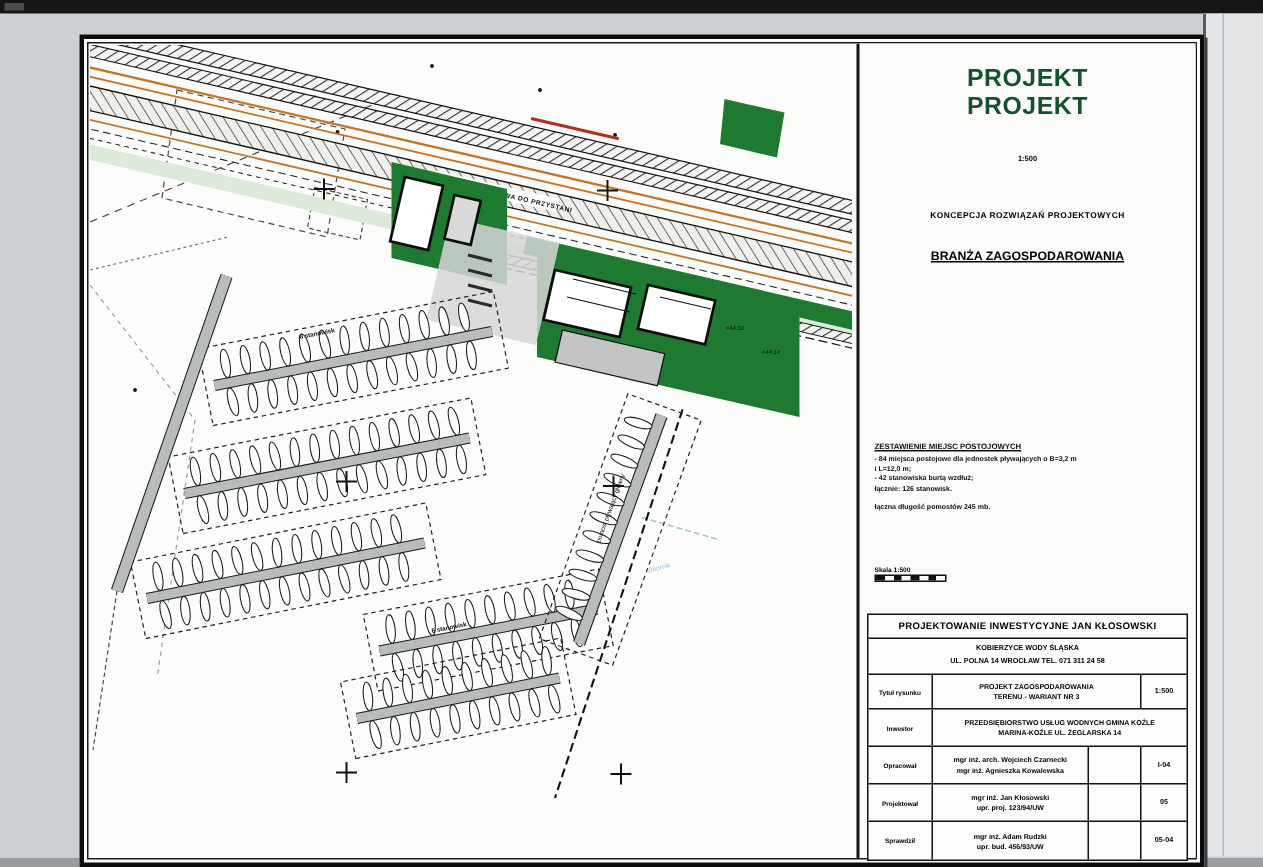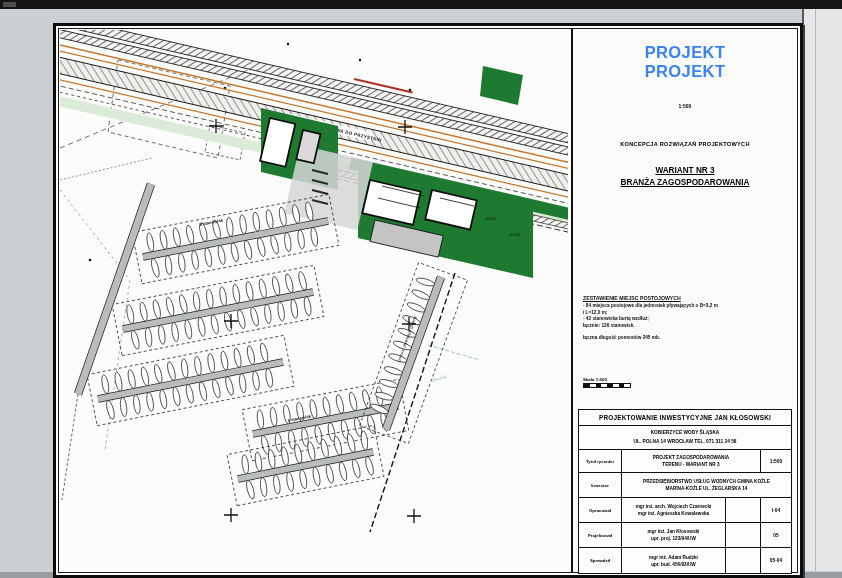--- a/index.html
+++ b/index.html
@@ -7,21 +7,21 @@
   #topbar{position:absolute;left:0;top:0;width:842px;height:9px;background:#151515;}
   #topbar-tab{position:absolute;left:3px;top:2px;width:13px;height:5px;background:#4a4e52;}
   #rightpanel{position:absolute;right:0;top:9px;width:38px;height:562px;background:#e4e6e8;border-left:2px solid #54585c;}
   #rightseam{position:absolute;right:26px;top:9px;width:1px;height:562px;background:#b4b8bc;}
   #bottomstrip{position:absolute;left:0;bottom:0;width:842px;height:6px;background:#999fa0;background:#989da2;}
   #sheet{position:absolute;left:53px;top:23px;width:744px;height:549px;background:#fcfcfb;border:3px solid #0d0d0d;box-shadow:2px 2px 0 #3a3e42;}
   #sheet-inner{position:absolute;left:2px;top:2px;right:2px;bottom:2px;border:1px solid #1a1a1a;}
   #mapsvg{position:absolute;left:1px;top:1px;}
   
   #titleblock{position:absolute;left:512px;top:0;bottom:0;right:0;border-left:2px solid #111;background:#fbfbfa;}
-  .tb-title{position:absolute;top:14px;left:0;right:0;text-align:center;font-size:16.5px;font-weight:bold;line-height:19px;letter-spacing:.4px;color:#3b82f6;}
+  .tb-title{position:absolute;top:14px;left:0;right:0;text-align:center;font-size:16.5px;font-weight:bold;line-height:19px;letter-spacing:.4px;color:#14532d;}
   .tb-scale{position:absolute;top:74px;left:0;right:0;text-align:center;font-size:5px;font-weight:bold;}
   .tb-subtitle{position:absolute;top:112px;left:0;right:0;text-align:center;font-size:5.6px;font-weight:bold;letter-spacing:.3px;}
   .tb-variant{position:absolute;top:136px;left:0;right:0;text-align:center;font-size:8.2px;font-weight:bold;line-height:11.5px;text-decoration:underline;}
   .tb-legend{position:absolute;top:266px;left:10px;right:8px;font-size:4.7px;line-height:6.4px;color:#101010;}
   .tb-legend .head{font-size:5.2px;font-weight:bold;text-decoration:underline;margin-bottom:2px;}
   .tb-legend .ln{min-height:6.4px;font-weight:bold;}
   .tb-scalemark{position:absolute;top:348px;left:10px;font-size:4.4px;font-weight:bold;}
   .tb-scalemark .bar{margin-top:1px;width:46px;height:3px;border:0.8px solid #111;display:flex;}
   .tb-scalemark .bar span{flex:1;}
   .tb-scalemark .bar span:nth-child(odd){background:#111;}
@@ -313,21 +313,20 @@
       </svg>
 
       <div id="titleblock">
         <div class="tb-title">
           <div>PROJEKT</div>
           <div>PROJEKT</div>
         </div>
         <div class="tb-scale">1:500</div>
         <div class="tb-subtitle">KONCEPCJA ROZWIĄZAŃ PROJEKTOWYCH</div>
         <div class="tb-variant">
-          <div>WARIANT NR 3</div>
           <div>BRANŻA ZAGOSPODAROWANIA</div>
         </div>
 
         <div class="tb-legend">
           <div class="head">ZESTAWIENIE MIEJSC POSTOJOWYCH</div>
           <div class="ln">- 84 miejsca postojowe dla jednostek pływających o B=3,2 m</div>
           <div class="ln">i L=12,0 m;</div>
           <div class="ln">- 42 stanowiska burtą wzdłuż;</div>
           <div class="ln">łącznie: 126 stanowisk.</div>
           <div class="ln"></div>

